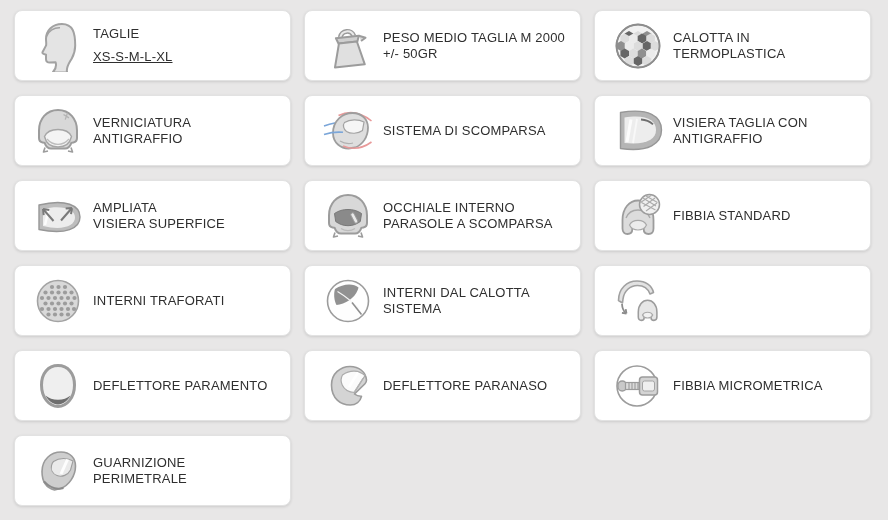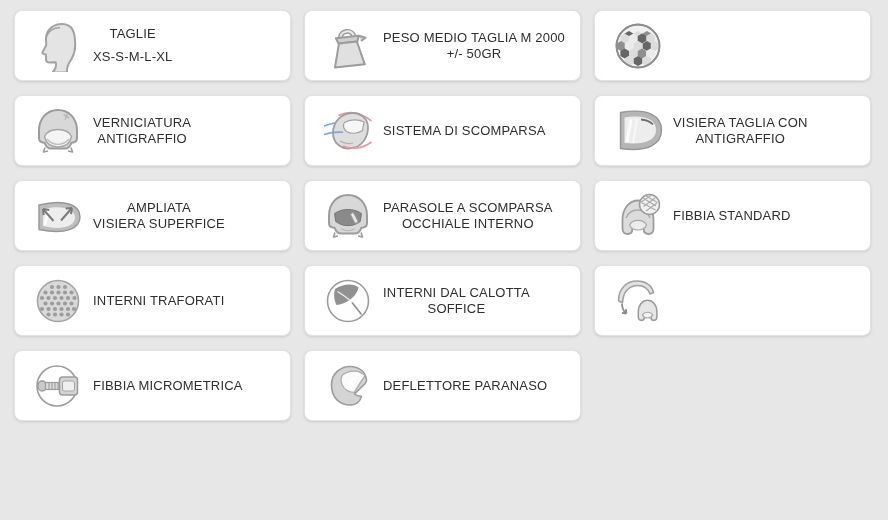--- a/index.html
+++ b/index.html
@@ -9,21 +9,20 @@
     font-family:"Liberation Sans","DejaVu Sans",sans-serif;
     overflow:hidden;
   }
   .grid{
     display:grid;
     grid-template-columns:repeat(3,277px);
     grid-auto-rows:71px;
     gap:14px 13px;
     padding:10px 0 0 14px;
     box-sizing:border-box;
-    text-align:center;
   }
   .card{
     background:#ffffff;
     border:1px solid #e2e2e2;
     border-radius:8px;
     box-shadow:0 1px 3px rgba(0,0,0,0.12);
     display:flex;
     align-items:center;
     box-sizing:border-box;
     padding:0 10px 0 14px;
@@ -34,21 +33,21 @@
     margin-right:6px;
     display:flex;align-items:center;justify-content:center;
   }
   .icon svg{display:block;}
   .label{
     font-size:13px;
     line-height:16px;
     color:#2f2f2f;
     letter-spacing:.2px;
   }
-  .label.spread div + div{margin-top:7px;}
+  .label.spread div + div{margin-top:7px;text-decoration:underline;}
 </style>
 </head>
 <body>
 
 <div class="grid">
 
   <div class="card">
     <span class="icon">
       <svg width="52" height="52" viewBox="0 0 52 52">
         <path d="M30 4c-10 0-16 7-16 15 0 2.6.5 4.6.1 6.4L10.6 32c-.4.9 0 1.6.9 1.9l2.5.9v4.4c0 2.3 1.5 3.5 3.8 3.4l5.8-.4c1.3 4.3-.4 7.5-2.9 10.3h14.5c-1.8-4.7 1.9-9.3 4.6-14.1 2.3-4.2 3.4-8.4 3.4-13C43.2 13 41 4 30 4Z" fill="#e4e4e4" stroke="#a2a2a2" stroke-width="2" stroke-linejoin="round"></path>
@@ -98,20 +97,24 @@
         <polygon points="12.7,28.5 17,31 17,36 12.7,38.5 8.4,36 8.4,31" fill="#666666"></polygon>
         <polygon points="21.3,28.5 25.6,31 25.6,36 21.3,38.5 17,36 17,31" fill="#dcdcdc"></polygon>
         <polygon points="30,28.5 34.3,31 34.3,36 30,38.5 25.7,36 25.7,31" fill="#8f8f8f"></polygon>
         <polygon points="38.6,28.5 42.9,31 42.9,36 38.6,38.5 34.3,36 34.3,31" fill="#ebebeb"></polygon>
         <polygon points="17,36 21.3,38.5 21.3,43.5 17,46 12.7,43.5 12.7,38.5" fill="#dcdcdc"></polygon>
         <polygon points="26,36 30.3,38.5 30.3,43.5 26,46 21.7,43.5 21.7,38.5" fill="#666666"></polygon>
         <polygon points="35,36 39.3,38.5 39.3,43.5 35,46 30.7,43.5 30.7,38.5" fill="#dcdcdc"></polygon>
         <circle cx="26" cy="26" r="21.5" fill="none" stroke="#8d8d8d" stroke-width="1.8"></circle>
       </svg>
     </span>
+    <div class="label">
+      <div>CALOTTA IN</div>
+      <div>TERMOPLASTICA</div>
+    </div>
   </div>
 
   <div class="card">
     <span class="icon">
       <svg width="52" height="52" viewBox="0 0 52 52">
         <path d="M26 5C14.5 5 7 14 7 25.5v7.5c0 2.4 1.4 4 3.6 4.4l2 .4c1.2 3.2 3.4 5.7 6.4 5.7h14c3 0 5.2-2.5 6.4-5.7l2-.4c2.2-.4 3.6-2 3.6-4.4v-7.5C45 14 37.5 5 26 5Z" fill="#d8d8d8" stroke="#9c9c9c" stroke-width="2"></path>
         <path d="M12.5 31.5c2-4.5 7-7 13.5-7s11.5 2.5 13.5 7c-1.5 6.5-6.5 10.5-13.5 10.5s-12-4-13.5-10.5Z" fill="#f4f4f4" stroke="#a6a6a6" stroke-width="1.4"></path>
         <path d="M15 34c3 3.5 6.5 5.3 11 5.3s8-1.8 11-5.3" fill="none" stroke="#bcbcbc" stroke-width="1.2"></path>
         <path d="M31.5 9.5l5.5 3.4M35.5 8l-2.3 6.6" stroke="#b3b3b3" stroke-width="1.3"></path>
         <path d="M13 42.5l-1.5 4.5 4.5-1M39 42.5l1.5 4.5-4.5-1" fill="none" stroke="#9c9c9c" stroke-width="1.6" stroke-linejoin="round"></path>
@@ -178,22 +181,22 @@
     <span class="icon">
       <svg width="52" height="52" viewBox="0 0 52 52">
         <path d="M26 5C14.5 5 7 14 7 25.5v7.5c0 2.4 1.4 4 3.6 4.4l2 .4c1.2 3.2 3.4 5.7 6.4 5.7h14c3 0 5.2-2.5 6.4-5.7l2-.4c2.2-.4 3.6-2 3.6-4.4v-7.5C45 14 37.5 5 26 5Z" fill="#d8d8d8" stroke="#9c9c9c" stroke-width="2"></path>
         <path d="M19 38.5c2.2 1.4 4.6 2.1 7 2.1s4.8-.7 7-2.1" fill="none" stroke="#bbbbbb" stroke-width="1.3"></path>
         <path d="M12.5 23.5c4-2.8 8.5-4 13.5-4s9.5 1.2 13.5 4l-1.2 8c-3.6 2.8-8 4.2-12.3 4.2s-8.7-1.4-12.3-4.2Z" fill="#8a8a8a" stroke="#787878" stroke-width="1"></path>
         <rect x="30.5" y="22.5" width="3.6" height="11" rx="1.8" transform="rotate(-28 32.3 28)" fill="#e9e9e9" stroke="#9c9c9c" stroke-width="1"></rect>
         <path d="M13 42.5l-1.5 4.5 4.5-1M39 42.5l1.5 4.5-4.5-1" fill="none" stroke="#9c9c9c" stroke-width="1.6" stroke-linejoin="round"></path>
       </svg>
     </span>
     <div class="label">
+      <div>OCCHIALE INTERNO</div>
       <div>PARASOLE A SCOMPARSA</div>
-      <div>OCCHIALE INTERNO</div>
     </div>
   </div>
 
   <div class="card">
     <span class="icon">
       <svg width="52" height="52" viewBox="0 0 52 52">
         <path d="M10.5 30c0-12 7-19.5 15.5-19.5S41.5 18 41.5 30v8.5c0 3.4-2 5.5-5 5.5-2.8 0-4.8-2-4.8-5V35H20.3v4c0 3-2 5-4.8 5-3 0-5-2.1-5-5.5Z" fill="#dcdcdc" stroke="#9c9c9c" stroke-width="1.8" stroke-linejoin="round"></path>
         <path d="M14 28c2-5 6.5-8 12-8s10 3 12 8" fill="none" stroke="#a9a9a9" stroke-width="1.3"></path>
         <path d="M17.5 35c1.5-3 4.5-4.6 8.5-4.6s7 1.6 8.5 4.6c-1.5 3.2-4.5 5-8.5 5s-7-1.8-8.5-5Z" fill="#ececec" stroke="#a9a9a9" stroke-width="1.2"></path>
         <circle cx="37.5" cy="14.5" r="10" fill="#f0f0f0" stroke="#9c9c9c" stroke-width="1.5"></circle>
@@ -252,63 +255,87 @@
     <span class="icon">
       <svg width="52" height="52" viewBox="0 0 52 52">
         <circle cx="26" cy="26" r="20.5" fill="#fefefe" stroke="#9c9c9c" stroke-width="1.6"></circle>
         <path d="M13 14c8-5.5 18.5-6 23.5-1.5C35 20 27 27.5 17.5 29.5l-3 .5c-2.5-4.5-3-11.5-1.5-16Z" fill="#919191"></path>
         <path d="M15.5 16.5C23 21 30 26.5 36.5 33.5" stroke="#f5f5f5" stroke-width="1.2" fill="none"></path>
         <path d="M30 27.5 39.5 39.5" stroke="#8f8f8f" stroke-width="1.6"></path>
       </svg>
     </span>
     <div class="label">
       <div>INTERNI DAL CALOTTA</div>
-      <div>SOFFICE</div>
+      <div>SISTEMA</div>
     </div>
   </div>
 
   <div class="card">
     <span class="icon">
       <svg width="52" height="52" viewBox="0 0 52 52">
         <path d="M6.5 25.5C6.5 13.5 15 6 25 6c8.5 0 15 4.5 16.5 11.5l-3.5 1.5C36 13.5 31.5 10.5 25.5 10.5c-7.5 0-13.5 5.5-14.5 13.5l-.5 4Z" fill="#e2e2e2" stroke="#a0a0a0" stroke-width="1.6" stroke-linejoin="round"></path>
         <path d="M10 29c.2 3.8 1.4 6.8 3.6 9" fill="none" stroke="#8c8c8c" stroke-width="1.8"></path>
         <path d="M14.5 38.5l-4.6-.6M14.5 38.5l-.8-4.4" fill="none" stroke="#8c8c8c" stroke-width="1.8"></path>
         <g transform="translate(20 19) scale(0.6)">
           <path d="M10.5 30c0-12 7-19.5 15.5-19.5S41.5 18 41.5 30v8.5c0 3.4-2 5.5-5 5.5-2.8 0-4.8-2-4.8-5V35H20.3v4c0 3-2 5-4.8 5-3 0-5-2.1-5-5.5Z" fill="#e6e6e6" stroke="#9c9c9c" stroke-width="2.6" stroke-linejoin="round"></path>
           <path d="M17.5 35c1.5-3 4.5-4.6 8.5-4.6s7 1.6 8.5 4.6c-1.5 3.2-4.5 5-8.5 5s-7-1.8-8.5-5Z" fill="#f1f1f1" stroke="#a9a9a9" stroke-width="2"></path>
         </g>
       </svg>
     </span>
   </div>
 
+  <div class="card">
+    <span class="icon">
+      <svg width="52" height="52" viewBox="0 0 52 52">
+        <path d="M26 5.5C16 5.5 9.5 13.5 9.5 25c0 12.5 7.5 21.5 16.5 21.5S42.5 37.5 42.5 25C42.5 13.5 36 5.5 26 5.5Z" fill="#efefef" stroke="#9c9c9c" stroke-width="3"></path>
+        <path d="M13.5 35.5C16.5 41 21 44.5 26 44.5s9.5-3.5 12.5-9c-3.2 2.8-7.5 4.3-12.5 4.3s-9.3-1.5-12.5-4.3Z" fill="#6e6e6e"></path>
+      </svg>
+    </span>
+    <div class="label">
+      <div>DEFLETTORE PARAMENTO</div>
+    </div>
+  </div>
+
+  <div class="card">
+    <span class="icon">
+      <svg width="52" height="52" viewBox="0 0 52 52">
+        <path d="M9.5 25C9.5 13.5 18.5 6.5 28 6.5c9 0 16 5.5 16.5 13.5 0 1.5-.5 2.8-1.5 3.8L32.5 34c1.8 1.5 4.2 2.3 7 2.2-1.2 5.3-5.6 8.8-11.3 8.8-9.5 0-18.7-6.5-18.7-20Z" fill="#d4d4d4" stroke="#9c9c9c" stroke-width="1.6" stroke-linejoin="round"></path>
+        <path d="M20.5 15c7.5-5.5 16.5-5 22.5.5l-10.5 17c-5.5-.3-10.2-3-12.3-7.5-1.6-3.6-1.2-7.5.3-10Z" fill="#fbfbfb" stroke="#ababab" stroke-width="1.2"></path>
+        <path d="M36 12.5 27 27" stroke="#ffffff" stroke-width="2.5"></path>
+        <path d="M41 18l-9 14" stroke="#b5b5b5" stroke-width="1"></path>
+      </svg>
+    </span>
+    <div class="label">
+      <div>DEFLETTORE PARANASO</div>
+    </div>
+  </div>
 
   <div class="card">
     <span class="icon">
       <svg width="52" height="52" viewBox="0 0 52 52">
         <circle cx="25" cy="26" r="20" fill="#ffffff" stroke="#9c9c9c" stroke-width="1.6"></circle>
         <rect x="6" y="21" width="8.5" height="10" rx="4.2" fill="#c9c9c9" stroke="#9c9c9c" stroke-width="1.3"></rect>
         <rect x="13.5" y="22.5" width="14" height="7" fill="#dcdcdc" stroke="#9c9c9c" stroke-width="1.2"></rect>
         <path d="M17 22.5v7M20 22.5v7M23 22.5v7M26 22.5v7" stroke="#9c9c9c" stroke-width="1.1"></path>
         <rect x="27.5" y="17" width="18" height="18" rx="3" fill="#d4d4d4" stroke="#9c9c9c" stroke-width="1.5"></rect>
         <rect x="30.5" y="21" width="12" height="10" rx="2" fill="#efefef" stroke="#a5a5a5" stroke-width="1"></rect>
       </svg>
     </span>
     <div class="label">
       <div>FIBBIA MICROMETRICA</div>
     </div>
   </div>
 
   <div class="card">
     <span class="icon">
       <svg width="52" height="52" viewBox="0 0 52 52">
-        <path d="M9.5 25C9.5 13.5 18.5 6.5 28 6.5c9 0 16 5.5 16.5 13.5 0 1.5-.5 2.8-1.5 3.8L32.5 34c1.8 1.5 4.2 2.3 7 2.2-1.2 5.3-5.6 8.8-11.3 8.8-9.5 0-18.7-6.5-18.7-20Z" fill="#d4d4d4" stroke="#9c9c9c" stroke-width="1.6" stroke-linejoin="round"></path>
-        <path d="M20.5 15c7.5-5.5 16.5-5 22.5.5l-10.5 17c-5.5-.3-10.2-3-12.3-7.5-1.6-3.6-1.2-7.5.3-10Z" fill="#fbfbfb" stroke="#ababab" stroke-width="1.2"></path>
-        <path d="M36 12.5 27 27" stroke="#ffffff" stroke-width="2.5"></path>
-        <path d="M41 18l-9 14" stroke="#b5b5b5" stroke-width="1"></path>
-      </svg>
-    </span>
-    <div class="label">
-      <div>DEFLETTORE PARANASO</div>
-    </div>
-  </div>
-
+        <path d="M10 26.5C10 14.5 19 7 29 7c9 0 14.5 6 14.5 14 0 10-6.5 19.5-15 22.5l-6 1.5C14.5 43 10 36.5 10 26.5Z" fill="#cecece" stroke="#9a9a9a" stroke-width="1.6" stroke-linejoin="round"></path>
+        <path d="M21.5 16.5c6-4 14-4 19.5-.5l-2.5 9c-2.5 5-8.5 7.5-13.5 5.5-4.5-1.8-6.5-5.9-5.5-10 .4-1.6 1-3 2-4Z" fill="#eaeaea" stroke="#9e9e9e" stroke-width="1.1"></path>
+        <path d="M35.5 14.5 29 29" stroke="#fdfdfd" stroke-width="3"></path>
+        <path d="M12 36.5c5.5 6 13 8.5 19.5 6.5" fill="none" stroke="#8a8a8a" stroke-width="2"></path>
+      </svg>
+    </span>
+    <div class="label">
+      <div>GUARNIZIONE PERIMETRALE</div>
+    </div>
+  </div>
 
 </div>
 
 </body></html>

